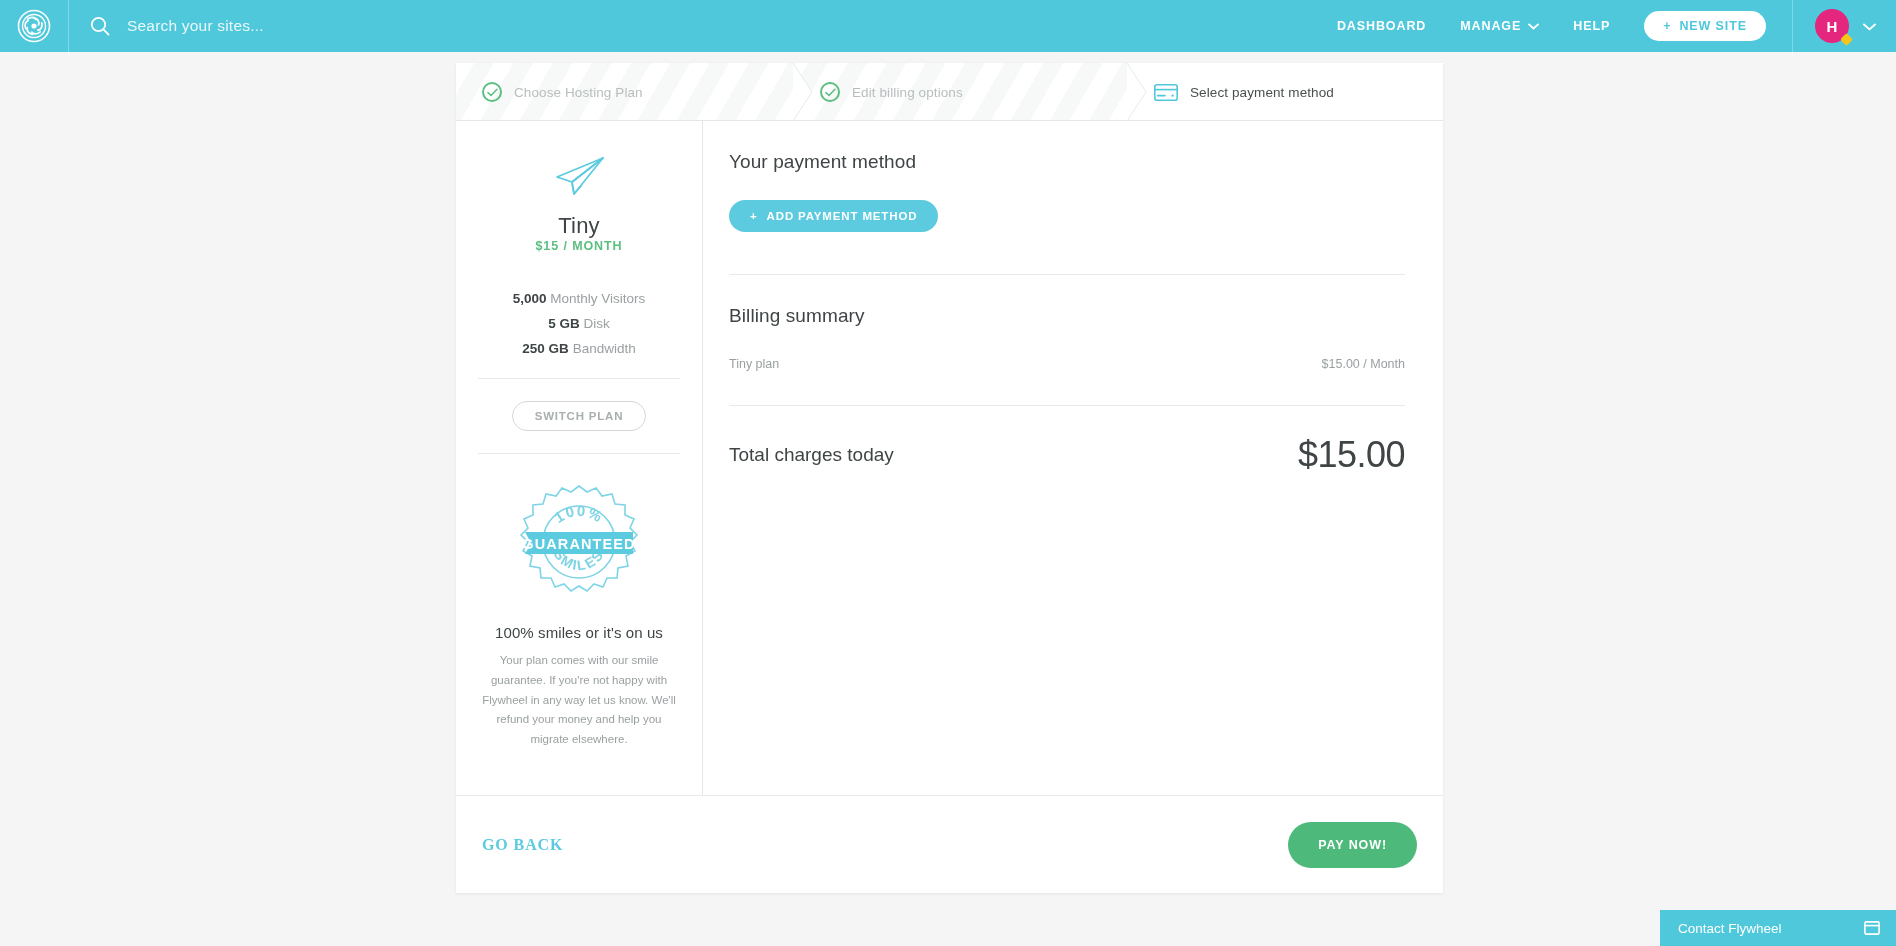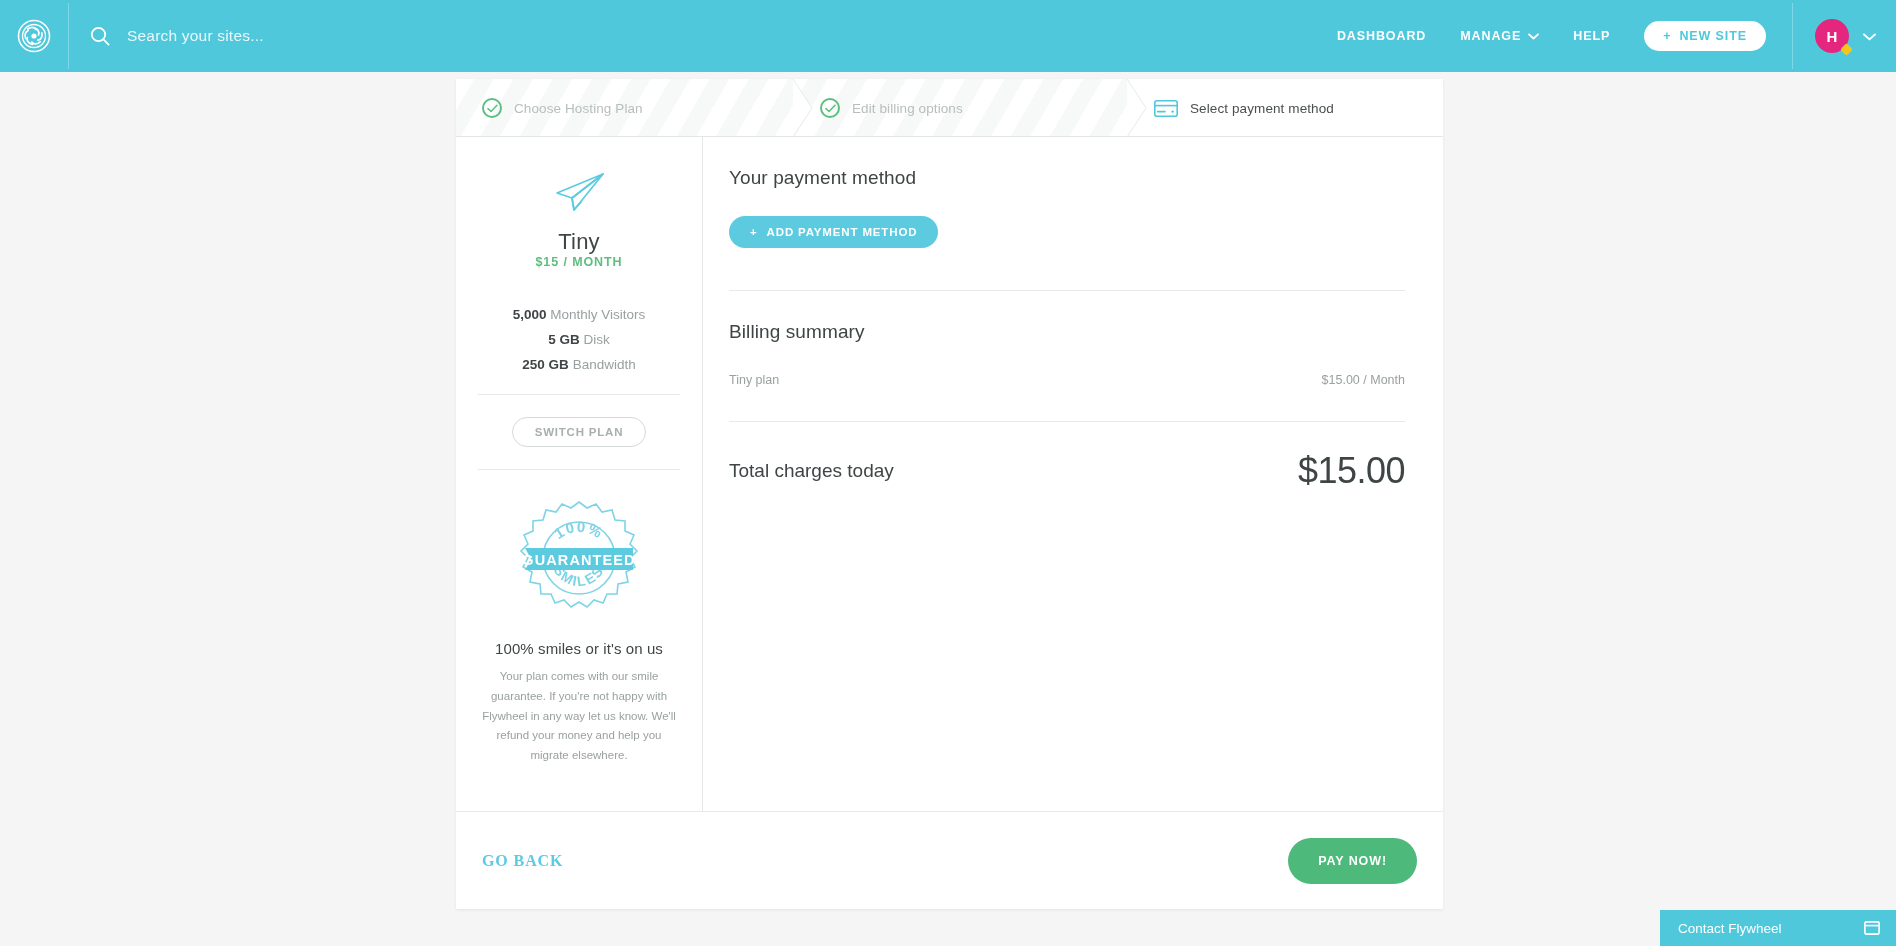--- a/index.html
+++ b/index.html
@@ -7,21 +7,21 @@
   html, body {
     width: 1896px; height: 946px;
     background: #f6f5f6;
     font-family: "Liberation Sans", sans-serif;
     overflow: hidden;
   }
 
   
   .topnav {
     position: absolute; top: 0; left: 0;
-    width: 1896px; height: 72px;
+    width: 1896px; height: 52px;
     background: #4fc8dc;
     display: flex; align-items: center;
   }
   .logo-cell {
     width: 69px; height: 66px;
     display: flex; align-items: center; justify-content: center;
     border-right: 1px solid rgba(255,255,255,0.28);
   }
   .logo-cell svg { display: block; }
 
@@ -78,21 +78,21 @@
   .avatar-badge {
     position: absolute; right: -2px; bottom: -1px;
     width: 9px; height: 9px; border-radius: 2px;
     background: #f5c518; transform: rotate(45deg);
   }
   .avatar-caret { margin-left: 14px; cursor: pointer; }
 
   
   .card {
     position: absolute;
-    left: 456px; top: 79px;
+    left: 456px; top: 63px;
     width: 987px;
     background: #ffffff;
     box-shadow: 0 1px 3px rgba(0,0,0,0.07);
   }
 
   
   .steps {
     position: relative; height: 58px;
     display: flex; align-items: stretch;
     border-bottom: 1px solid #e3e7e7;

